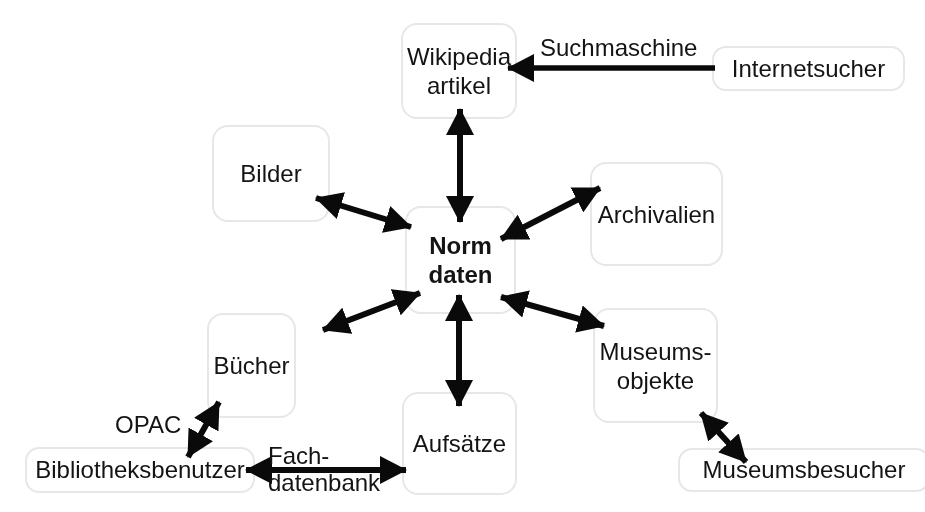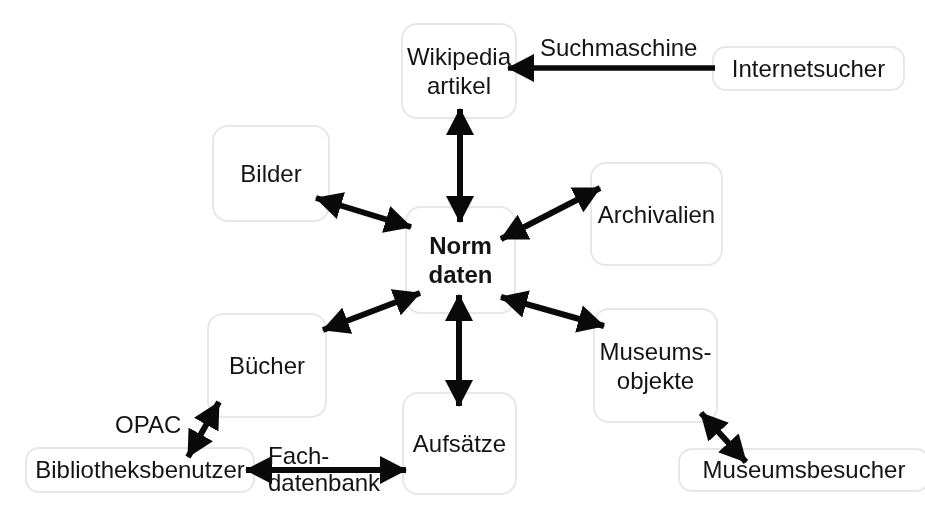--- a/index.html
+++ b/index.html
@@ -60,21 +60,21 @@
 
   <div class="node" style="left:401px;top:23px;width:116px;height:96px;">
     <span class="line">Wikipedia</span>
     <span class="line">artikel</span>
   </div>
 
   <div class="node" style="left:590px;top:120px;width:133px;height:104px;margin-top:42px;">
     <span class="line">Archivalien</span>
   </div>
 
-  <div class="node" style="left:207px;top:313px;width:120px;height:105px;">
+  <div class="node" style="left:207px;top:313px;width:89px;height:105px;">
     <span class="line">Bücher</span>
   </div>
 
   <div class="node" style="left:402px;top:392px;width:115px;height:103px;">
     <span class="line">Aufsätze</span>
   </div>
 
   <div class="node" style="left:593px;top:308px;width:125px;height:115px;">
     <span class="line">Museums-</span>
     <span class="line">objekte</span>

